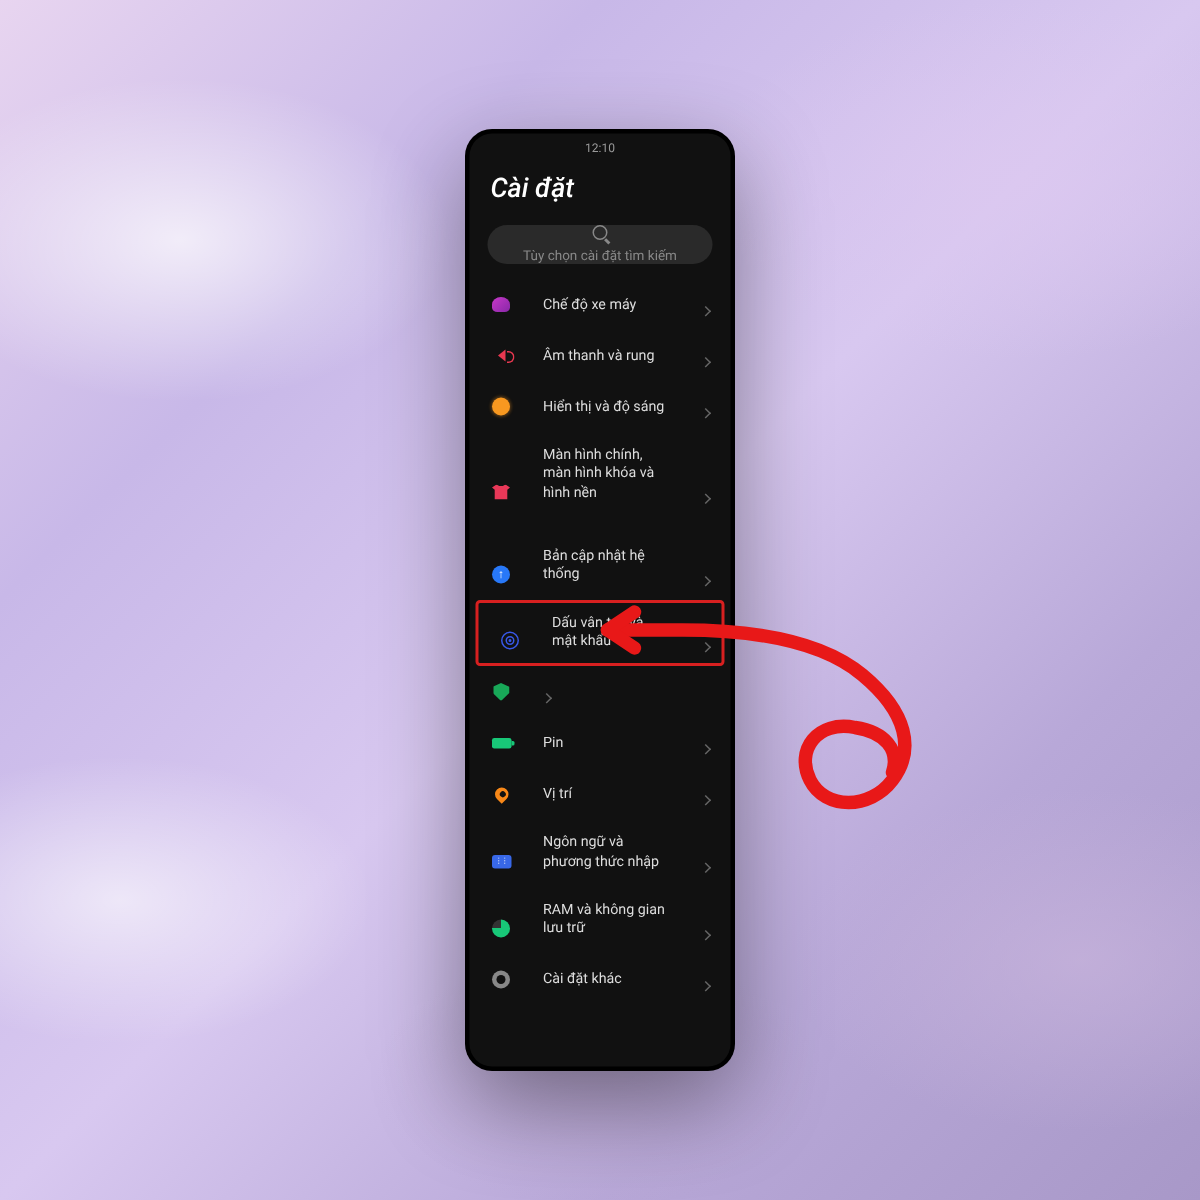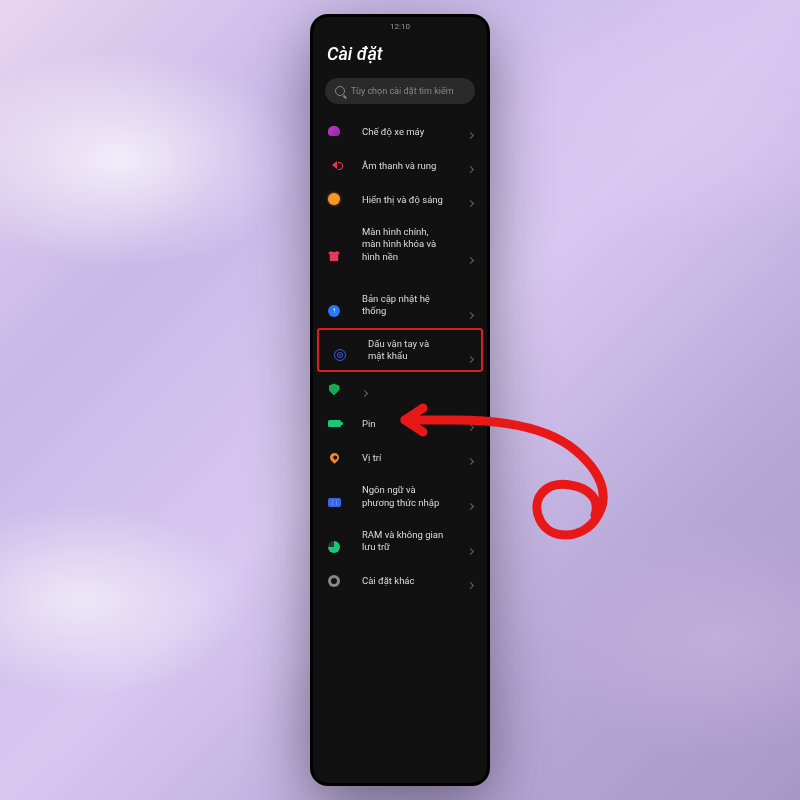--- a/index.html
+++ b/index.html
@@ -20,21 +20,21 @@
         radial-gradient(ellipse 280px 160px at 10% 75%, rgba(255,255,255,0.6) 0%, transparent 60%),
         radial-gradient(ellipse 320px 190px at 90% 80%, rgba(200,180,220,0.7) 0%, transparent 60%),
         radial-gradient(ellipse 250px 140px at 50% 90%, rgba(180,160,200,0.5) 0%, transparent 60%);
     }
     .phone {
       position: absolute;
       left: 50%;
       top: 50%;
       transform: translate(-50%, -50%);
       width: 180px;
-      height: 772px;
+      height: 628px;
       background: #000;
       border-radius: 18px;
       padding: 3px;
       box-shadow: 0 20px 60px rgba(0,0,0,0.4);
       zoom: 1;
     }
     .screen {
       width: 100%;
       height: 100%;
       background: #111;
@@ -63,20 +63,21 @@
     }
     .search-bar {
       margin: 0 12px 10px 12px;
       background: #2a2a2a;
       border-radius: 16px;
       height: 26px;
       display: flex;
       align-items: center;
       padding: 0 10px;
       gap: 6px;
+      flex-direction: column;
     }
     .search-icon {
       width: 10px; height: 10px;
       border: 1.5px solid #888;
       border-radius: 50%;
       position: relative;
       flex-shrink: 0;
     }
     .search-icon::after {
       content: '';

